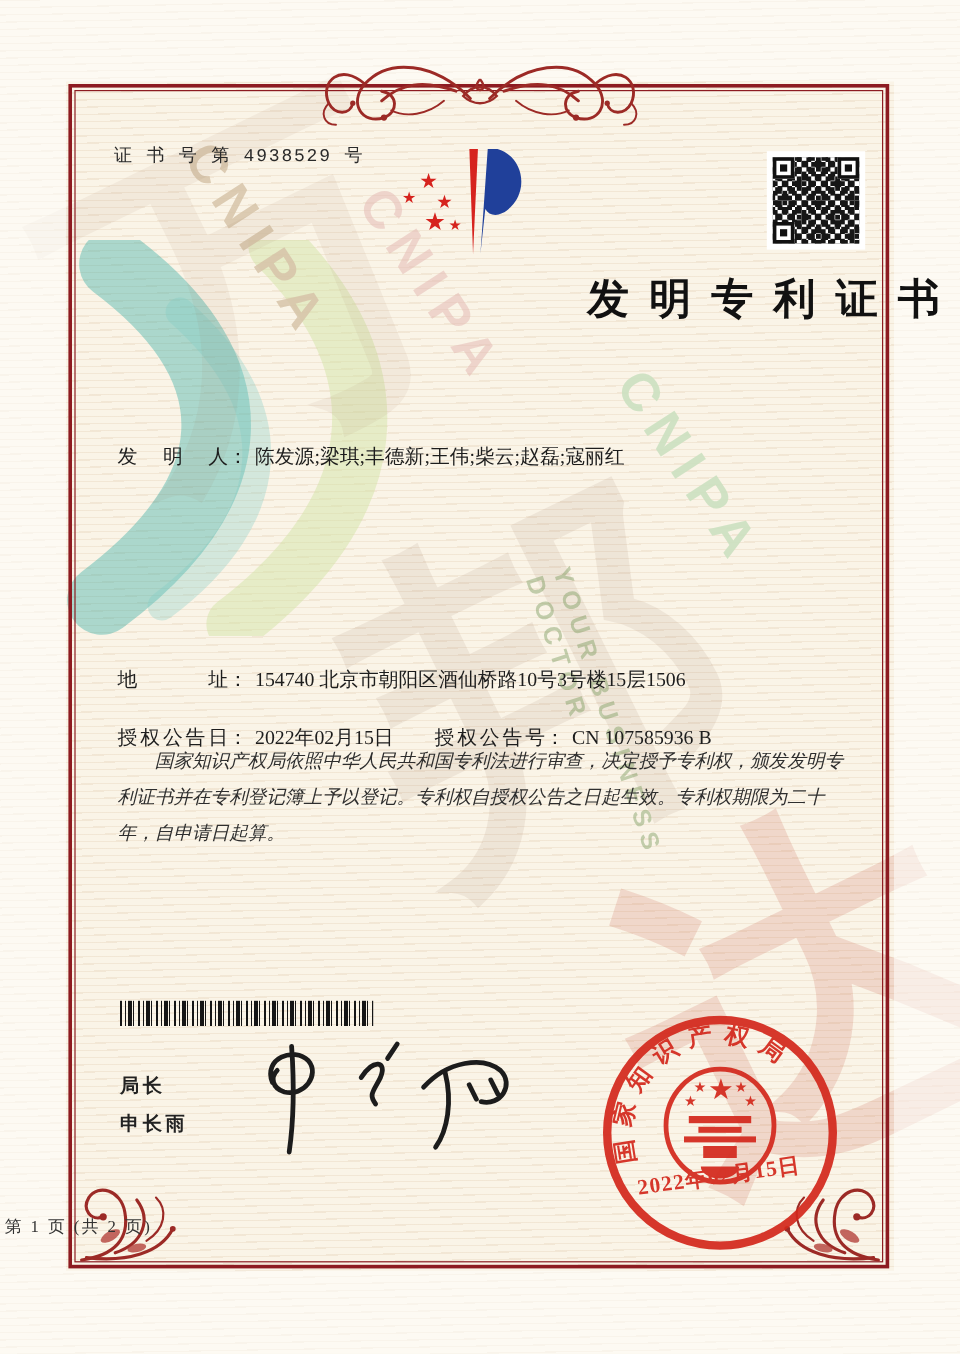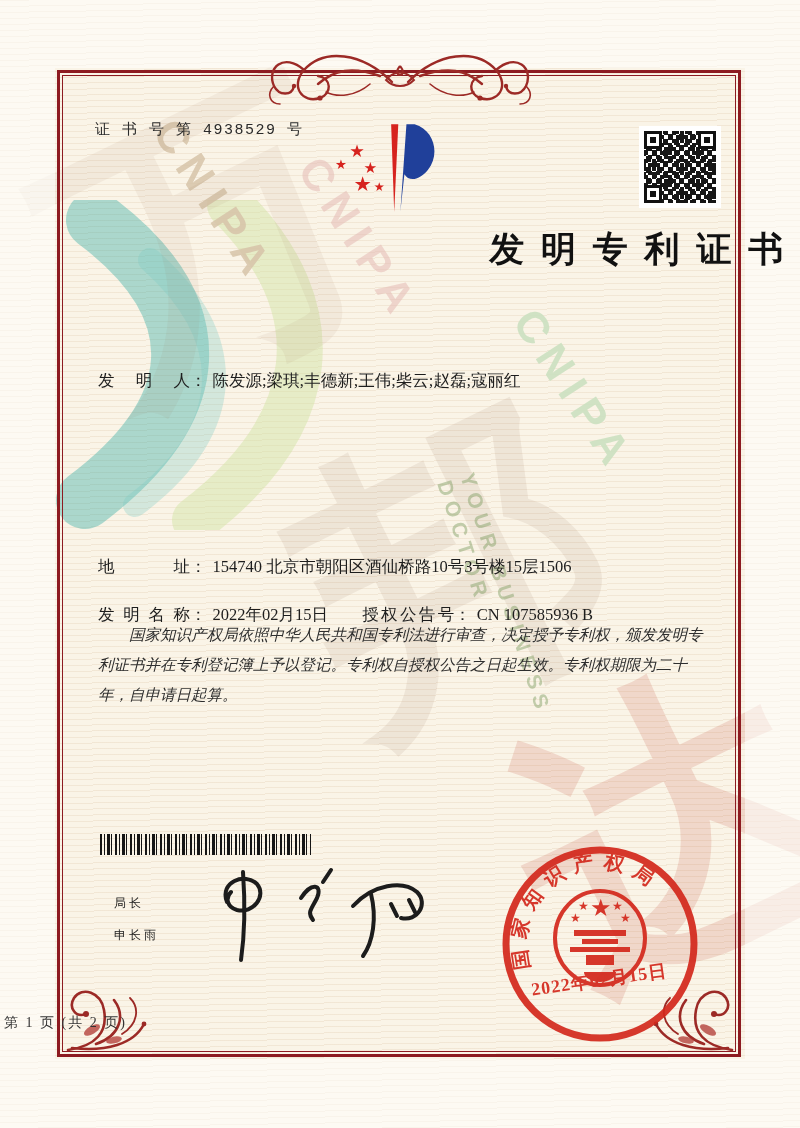--- a/index.html
+++ b/index.html
@@ -54,22 +54,22 @@
     font-size:15.5px; line-height:1.92; color:#2e2e2e; font-style:italic; }
   .paras p{ text-indent:2em; }
 
   .barcode{ position:absolute; left:100px; top:834px; width:211px; height:21px; z-index:5;
     background-image:repeating-linear-gradient(90deg,
       #151515 0 2px, rgba(0,0,0,0) 2px 4px,
       #151515 4px 5px, rgba(0,0,0,0) 5px 7px,
       #151515 7px 10px, rgba(0,0,0,0) 10px 11px,
       #151515 11px 12px, rgba(0,0,0,0) 12px 15px); }
 
-  .signer{ position:absolute; left:114px; z-index:5; font-family:"Liberation Sans",sans-serif;
-    font-size:12px; font-weight:400; letter-spacing:3px; color:#222; }
+  .signer{ position:absolute; left:100px; z-index:5; font-family:"Liberation Sans",sans-serif;
+    font-size:16px; font-weight:700; letter-spacing:3px; color:#222; }
   .signer.t1{ top:895px; } .signer.t2{ top:927px; }
   .signature{ position:absolute; left:205px; top:860px; z-index:5; }
 
   .seal{ position:absolute; left:498px; top:846px; z-index:6; }
   .footer{ position:absolute; left:4px; top:1014px; width:100%; text-align:left; z-index:5;
     font-size:14px; letter-spacing:2px; color:#333; }
 </style>
 </head>
 <body>
 
@@ -151,21 +151,21 @@
 
   <div class="title">发明专利证书</div>
 
   <div class="row" style="top:370px;">
     <span class="lbl">发明人</span><span class="colon">：</span><span>陈发源;梁琪;丰德新;王伟;柴云;赵磊;寇丽红</span>
   </div>
   <div class="row" style="top:556px;">
     <span class="lbl">地址</span><span class="colon">：</span><span>154740 北京市朝阳区酒仙桥路10号3号楼15层1506</span>
   </div>
   <div class="row" style="top:604px;">
-    <span class="lbl">发明名称</span><span class="colon">：</span><span>2022年02月15日</span>
+    <span class="lbl">授权公告日</span><span class="colon">：</span><span>2022年02月15日</span>
     <span class="pair2">
       <span class="lbl">授权公告号</span><span class="colon">：</span><span>CN 107585936 B</span>
     </span>
   </div>
 
   <div class="paras">
     <p>国家知识产权局依照中华人民共和国专利法进行审查，决定授予专利权，颁发发明专利证书并在专利登记簿上予以登记。专利权自授权公告之日起生效。专利权期限为二十年，自申请日起算。</p>
   </div>
 
   <div class="barcode"></div>

